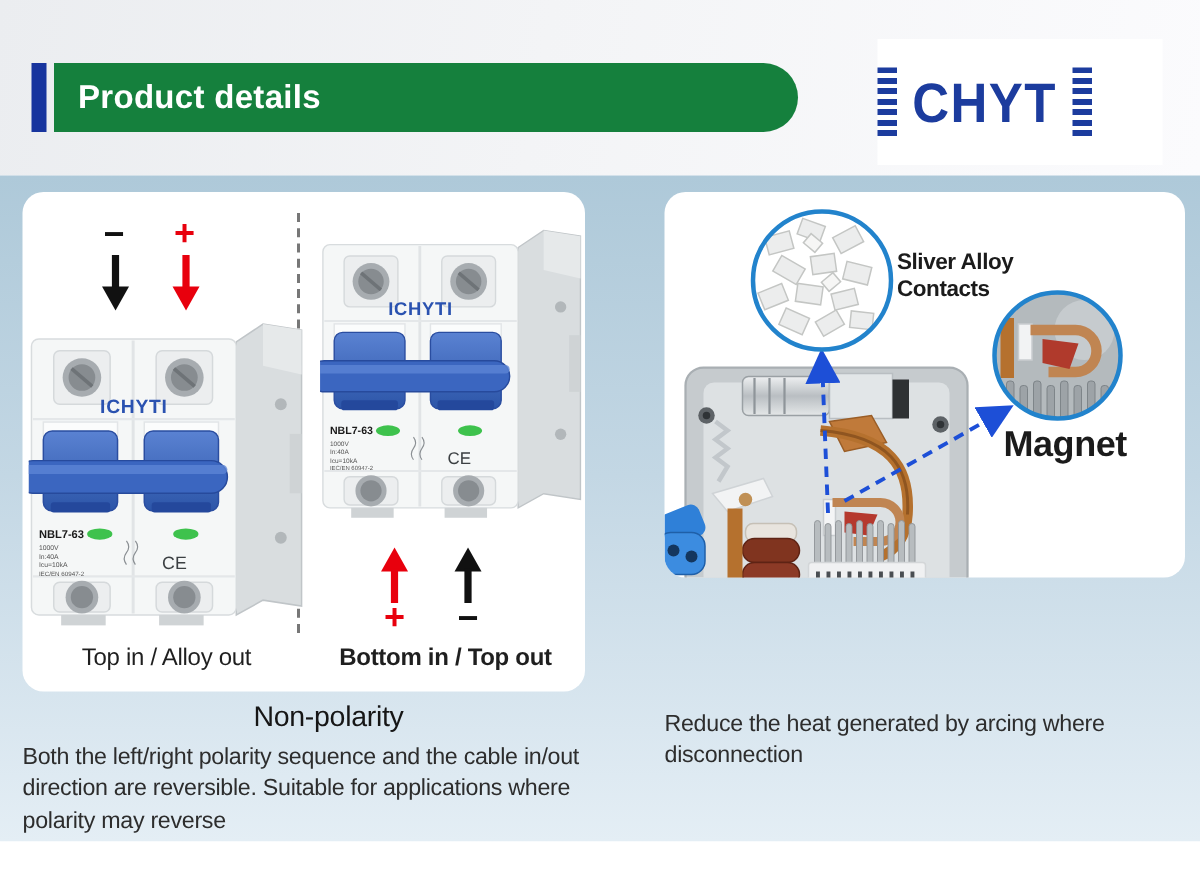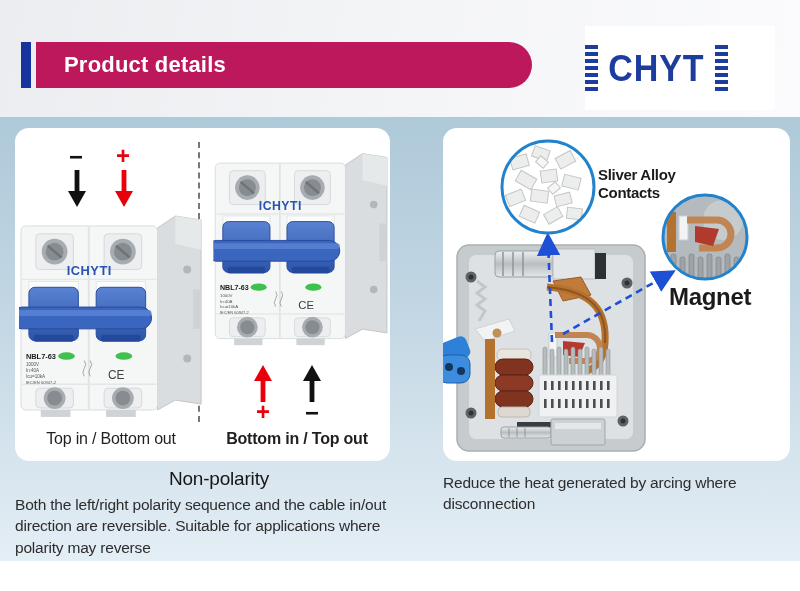--- a/index.html
+++ b/index.html
@@ -13,34 +13,34 @@
 
   
   .bg-top { left:0; top:0; width:800px; height:117px;
     background:linear-gradient(100deg,#ebedf0 0%,#f3f4f6 45%,#fbfbfd 100%); }
   .bg-mid { left:0; top:117px; width:800px; height:444px;
     background:linear-gradient(180deg,#aec9d9 0%,#c3d7e4 45%,#e4eef5 100%); }
   .bg-bottom { left:0; top:561px; width:800px; height:30px; background:#ffffff; }
 
   
   .banner-tick { left:21px; top:42px; width:10px; height:46px; background:#17349e; }
-  .banner { left:36px; top:42px; width:496px; height:46px; background:#be185d;
-    border-radius:0 23px 23px 0; display:flex; align-items:center; padding-left:28px; }
+  .banner { left:36px; top:42px; width:496px; height:46px; background:#15803d;
+    border-radius:0 23px 23px 0; display:flex; align-items:center; padding-left:16px; }
   .banner-title { color:#ffffff; font-size:22px; font-weight:bold; letter-spacing:.2px; }
   .logo-box { left:585px; top:26px; width:190px; height:84px; background:#ffffff;
     display:flex; align-items:center; gap:6px; }
   .logo-bars { width:13px; height:46px;
     background:repeating-linear-gradient(180deg,#1c3c9e 0 4px,transparent 4px 7px); }
   .logo-text { color:#1c3c9e; font-size:37px; font-weight:900; letter-spacing:1px;
     transform:scaleX(.92); line-height:1; }
 
   
   .panel { background:#ffffff; border-radius:14px; }
   .panel-left  { left:15px;  top:128px; width:375px; height:333px; }
-  .panel-right { left:443px; top:128px; width:347px; height:333px; overflow:hidden; }
+  .panel-right { left:443px; top:128px; width:347px; height:257px; overflow:hidden; }
 
   .divider-dashed { left:183px; top:14px; width:0; height:280px;
     border-left:2px dashed #4a4a4a; opacity:.75; }
 
   .sign { font-weight:900; line-height:1; font-size:24px; }
   .sign-black { color:#111111; }
   .sign-red { color:#e8000d; }
 
   .caption { font-size:16px; color:#1f1f1f; text-align:center; letter-spacing:-.2px; }
 
@@ -149,21 +149,21 @@
   </svg>
   <span class="abs sign sign-red" style="left:101px;top:16px;">+</span>
   <svg class="abs" style="left:98px;top:42px;" width="22" height="38" viewBox="0 0 22 38">
     <rect x="8.6" y="0" width="4.8" height="23" fill="#e8000d"></rect>
     <polygon points="2,21 20,21 11,37" fill="#e8000d"></polygon>
   </svg>
 
   <svg class="abs" style="left:4px;top:82px;" width="188" height="210" viewBox="0 0 190 212">
     <use href="#breaker2p"></use>
   </svg>
-  <div class="abs caption" style="left:6px;top:302px;width:180px;">Top in / Bottom out</div>
+  <div class="abs caption" style="left:6px;top:302px;width:180px;">Top in / Alloy out</div>
 
   <svg class="abs" style="left:198px;top:20px;" width="180" height="200" viewBox="0 0 190 212">
     <use href="#breaker2p"></use>
   </svg>
 
   <svg class="abs" style="left:237px;top:236px;" width="22" height="38" viewBox="0 0 22 38">
     <polygon points="2,17 20,17 11,1" fill="#e8000d"></polygon>
     <rect x="8.6" y="15" width="4.8" height="23" fill="#e8000d"></rect>
   </svg>
   <span class="abs sign sign-red" style="left:241px;top:272px;">+</span>

